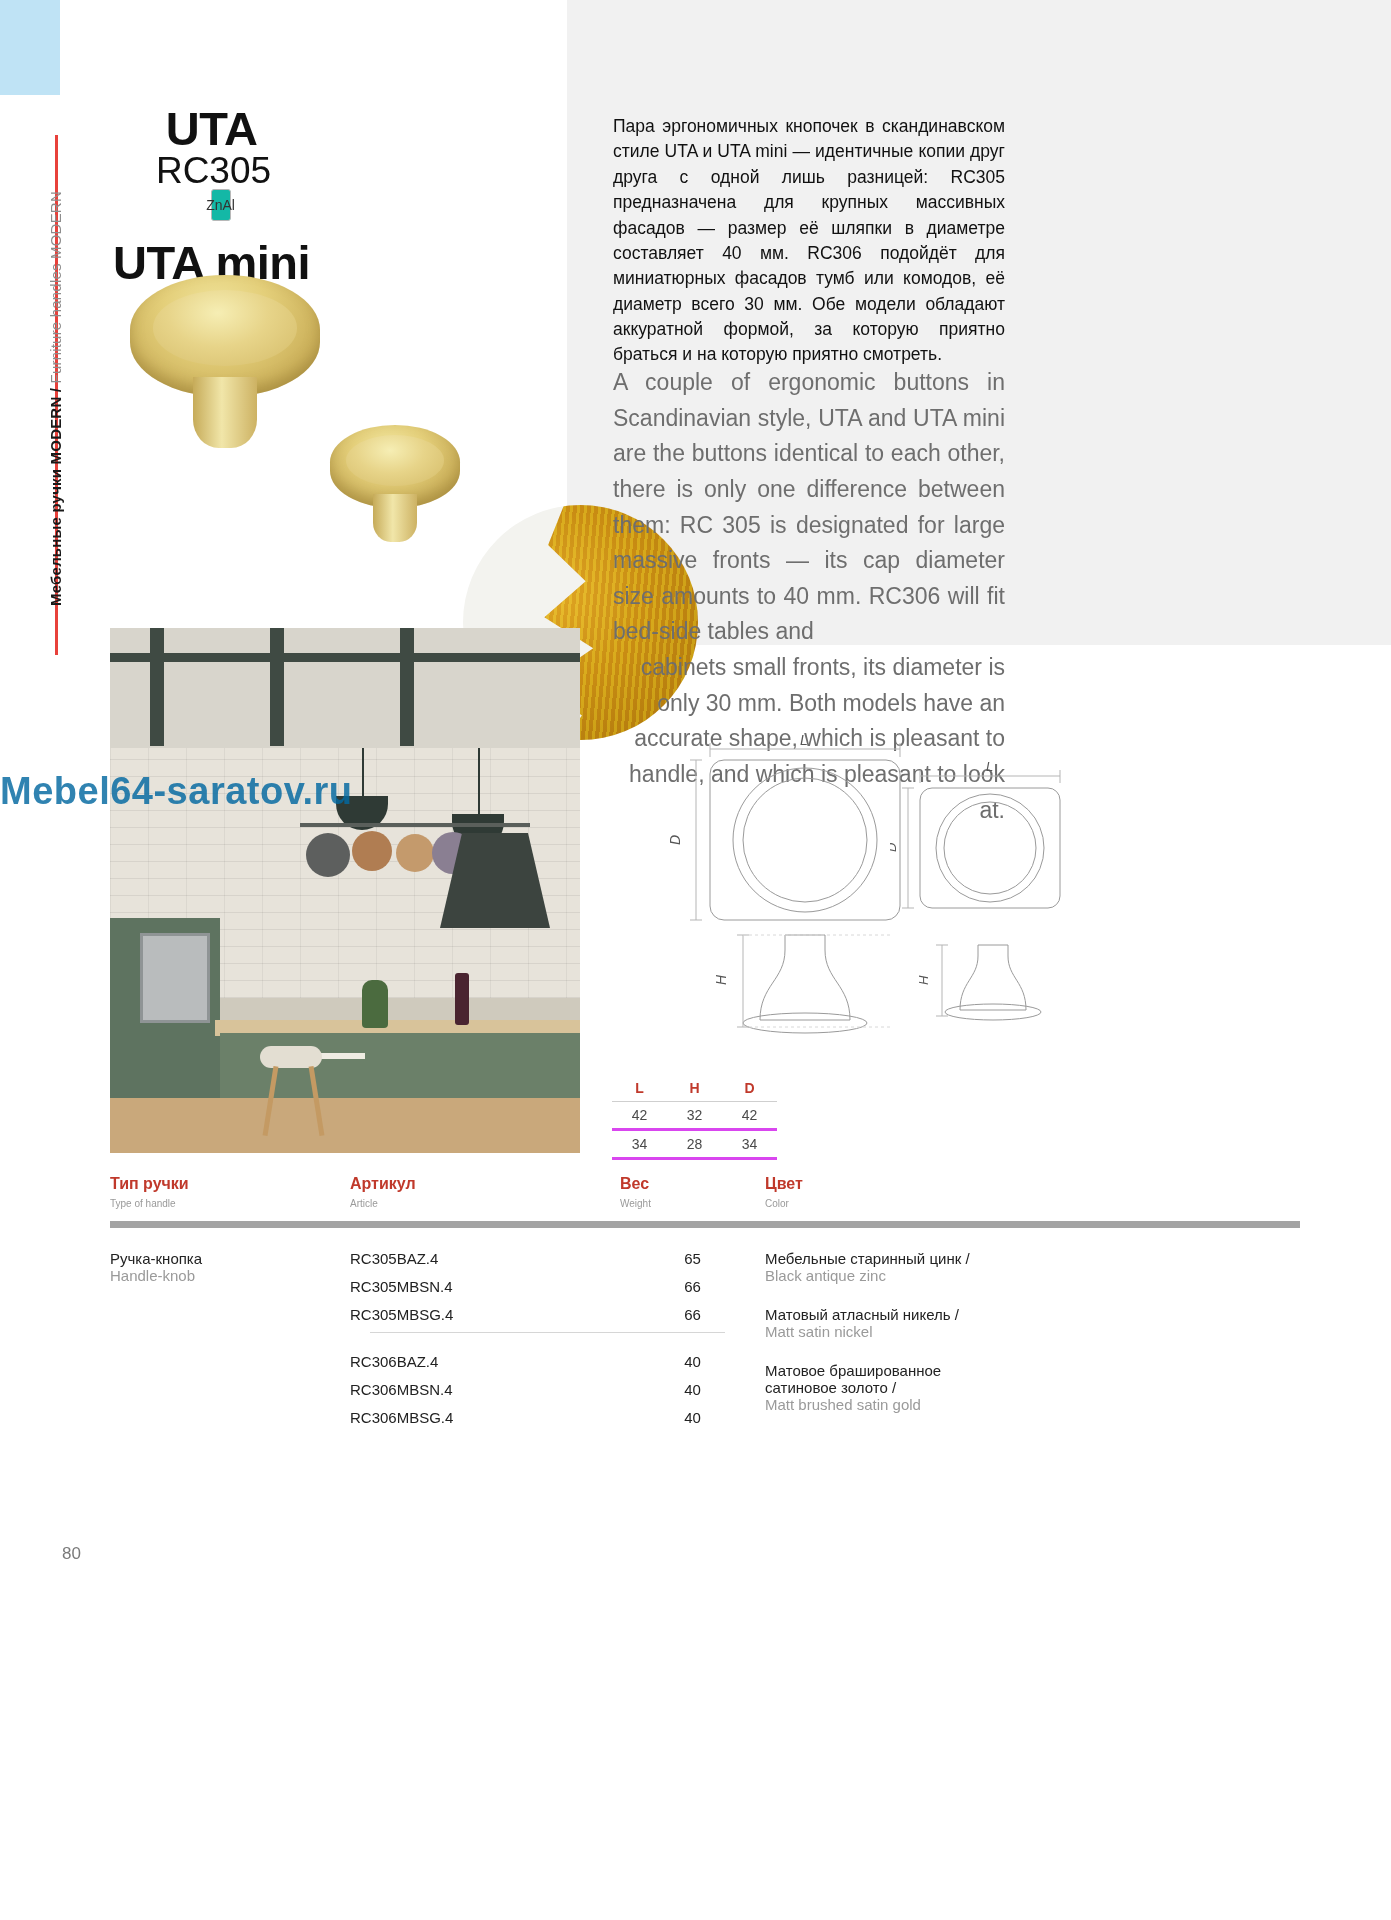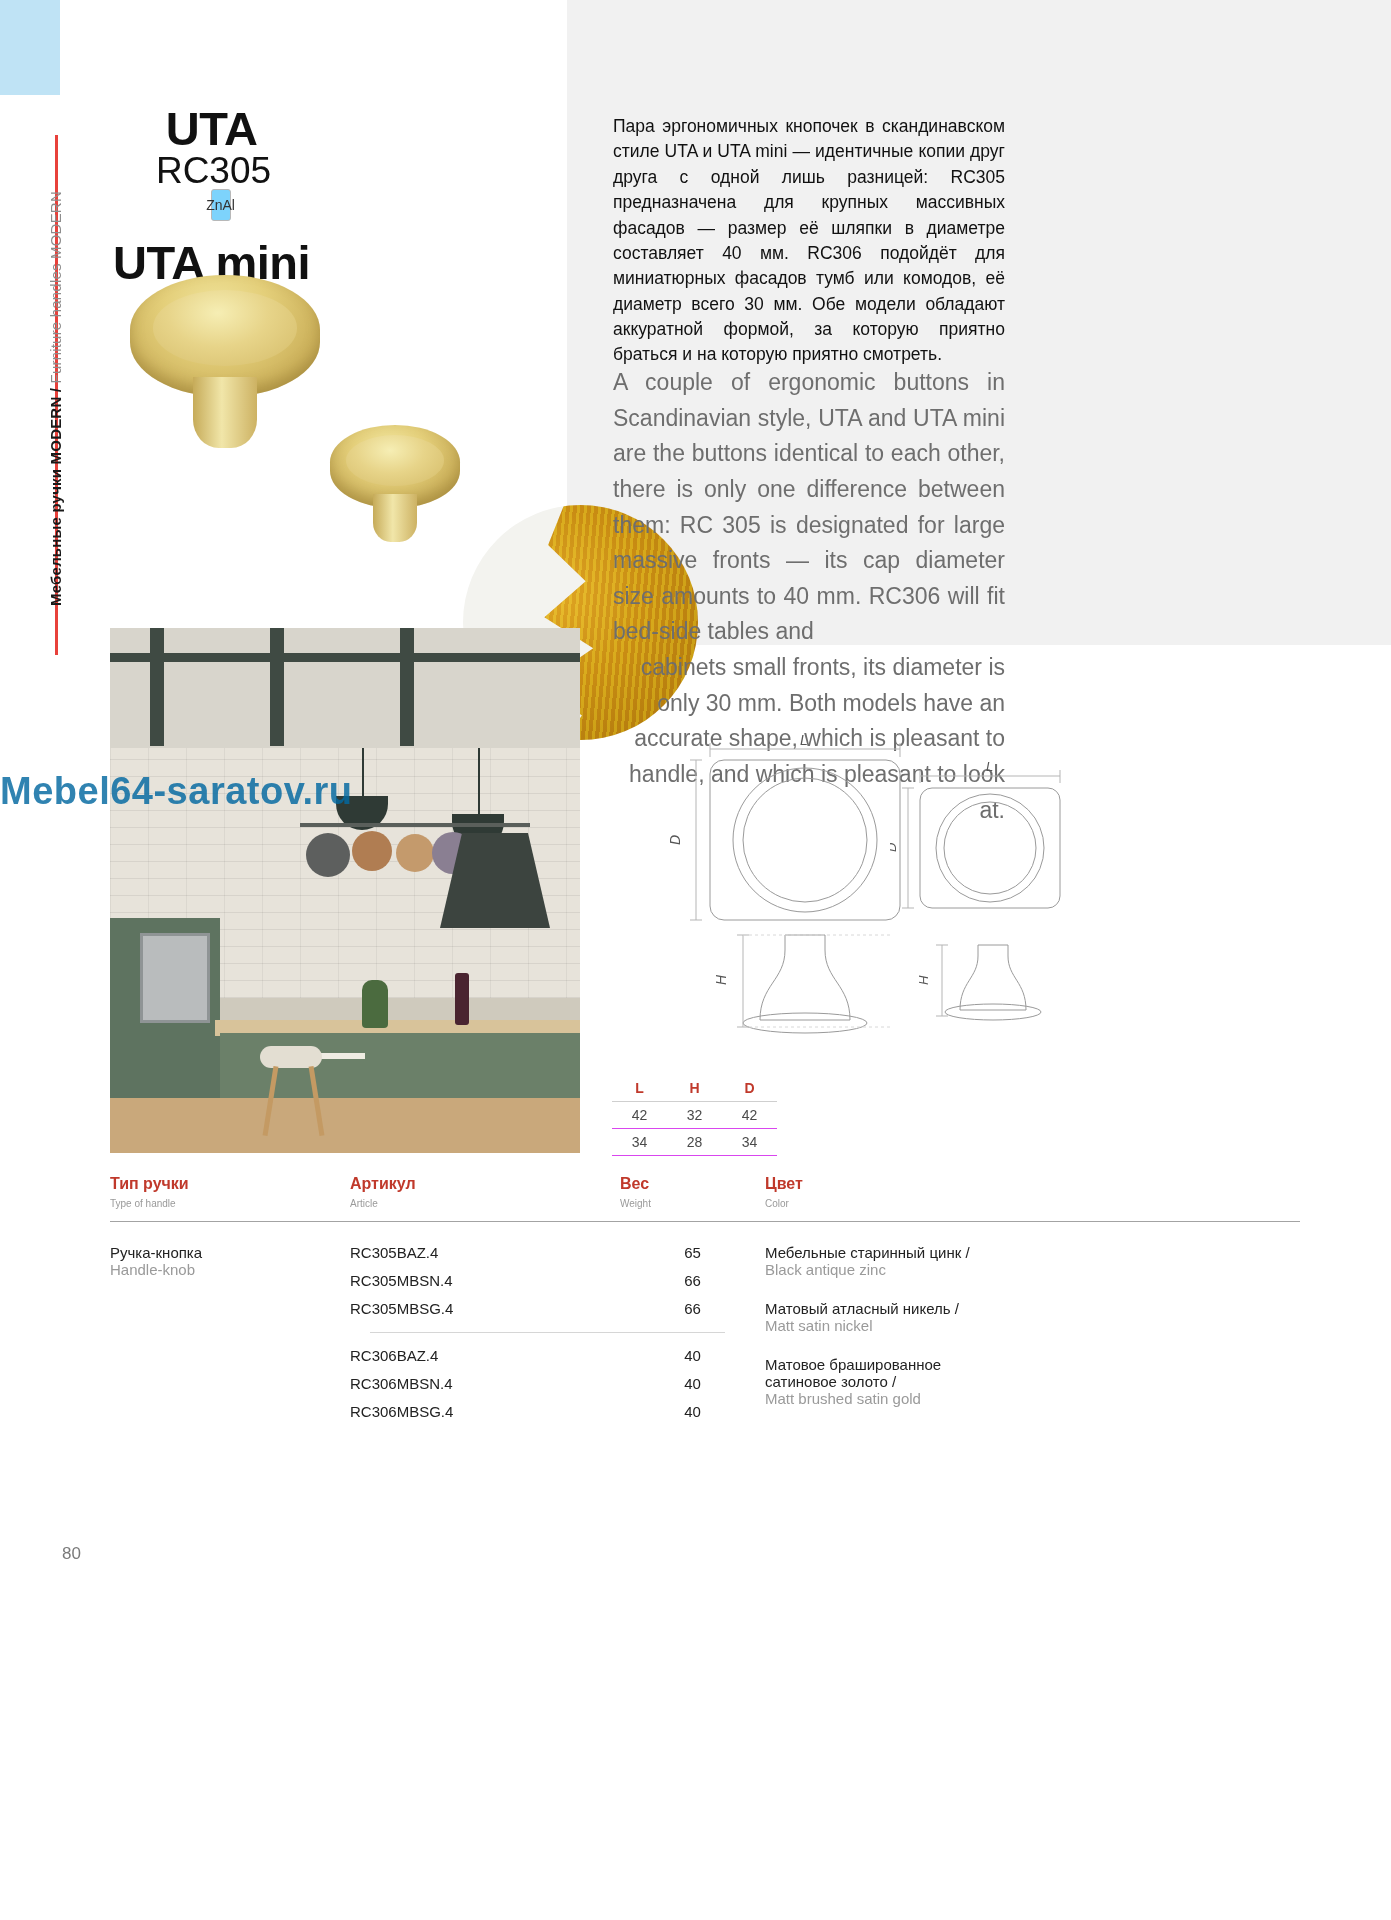--- a/index.html
+++ b/index.html
@@ -39,21 +39,21 @@
   }
 
   
   .titles { position:absolute; left:113px; top:105px; }
   .title-row { display:flex; align-items:center;flex-direction:column; }
   .title-row + .title-row { margin-top:18px; }
   .t-main { font-size:47px; font-weight:bold; letter-spacing:-0.5px; color:#111; line-height:1; }
   .t-code { font-size:37px; font-weight:300; color:#111; margin-left:4px; line-height:1; }
   .znal {
     margin-left:18px; width:20px; height:32px; border:1px solid #b8b8b8;
-    background:#7dd3fc; border-radius:3px; display:flex; align-items:center; justify-content:center;
+    background:#14b8a6; border-radius:3px; display:flex; align-items:center; justify-content:center;
     font-size:14px; color:#333;
   }
 
   
   .knob-big {
     position:absolute; left:130px; top:275px; width:190px; height:170px;
   }
   .knob-small {
     position:absolute; left:330px; top:425px; width:130px; height:115px;
   }
@@ -140,25 +140,25 @@
   .desc-en .r2 { text-align:right; }
 
   
   .tech { position:absolute; left:640px; top:735px; width:440px; height:320px; }
   .tech2 { position:absolute; left:890px; top:760px; width:200px; height:290px; }
 
   
   .dimtable { position:absolute; left:612px; top:1078px; width:165px; font-size:14px; color:#4a4a4a;}
   .dimtable table{border-collapse:collapse;width:100%;}
   .dimtable th{color:#c0392b;font-weight:bold;font-size:14px;padding:2px 0 5px;border-bottom:1px solid #cfcfcf;}
-  .dimtable td{text-align:center;padding:5px 0;border-bottom:1px solid #d946ef;}
+  .dimtable td{text-align:center;padding:5px 0;border-bottom:3px solid #d946ef;}
 
   
   .ptable{ position:absolute; left:110px; top:1175px; width:1190px; }
-  .ptable .head{ display:flex; border-bottom:1px solid #a3a3a3; padding-bottom:12px;}
+  .ptable .head{ display:flex; border-bottom:7px solid #a3a3a3; padding-bottom:12px;}
   .ptable .head > div{ }
   .c1{width:240px;} .c2{width:270px;} .c3{width:145px;} .c4{width:330px;}
   .h-ru{color:#c0392b;font-weight:bold;font-size:16px;}
   .h-en{color:#9a9a9a;font-size:10px;margin-top:5px;}
   .ptable .body{ display:flex; padding-top:22px; font-size:15px;}
   .v-ru{color:#222;}
   .v-en{color:#9a9a9a;}
   .rowlist div{ margin-bottom:11px; }
   .wt{ text-align:left; }
   .grp2{ margin-top:30px; }

